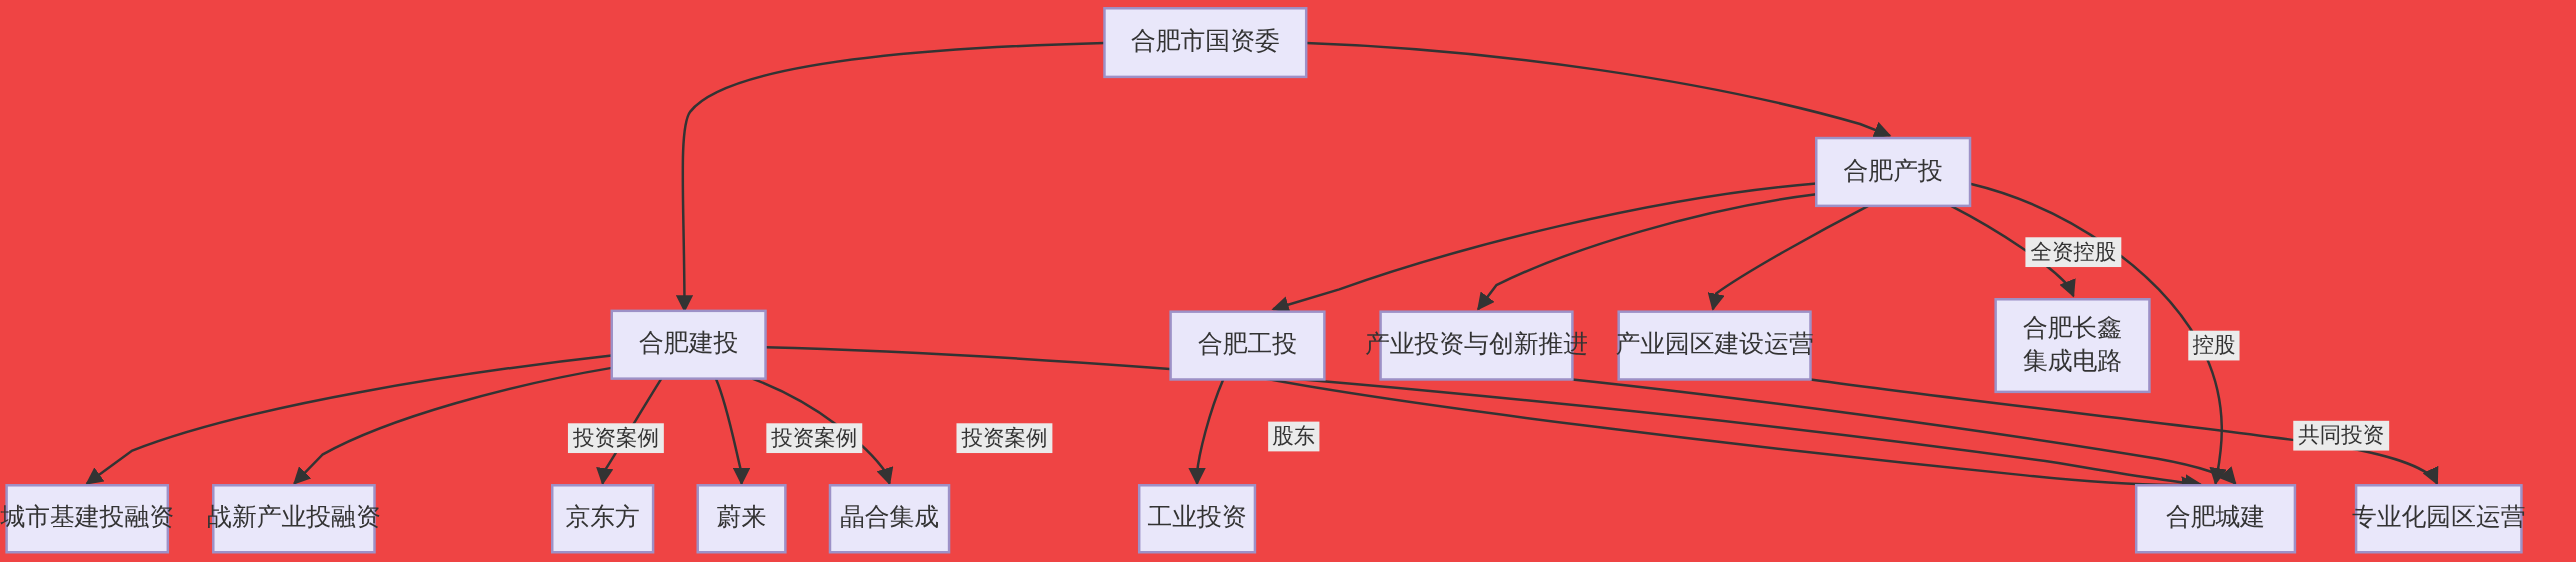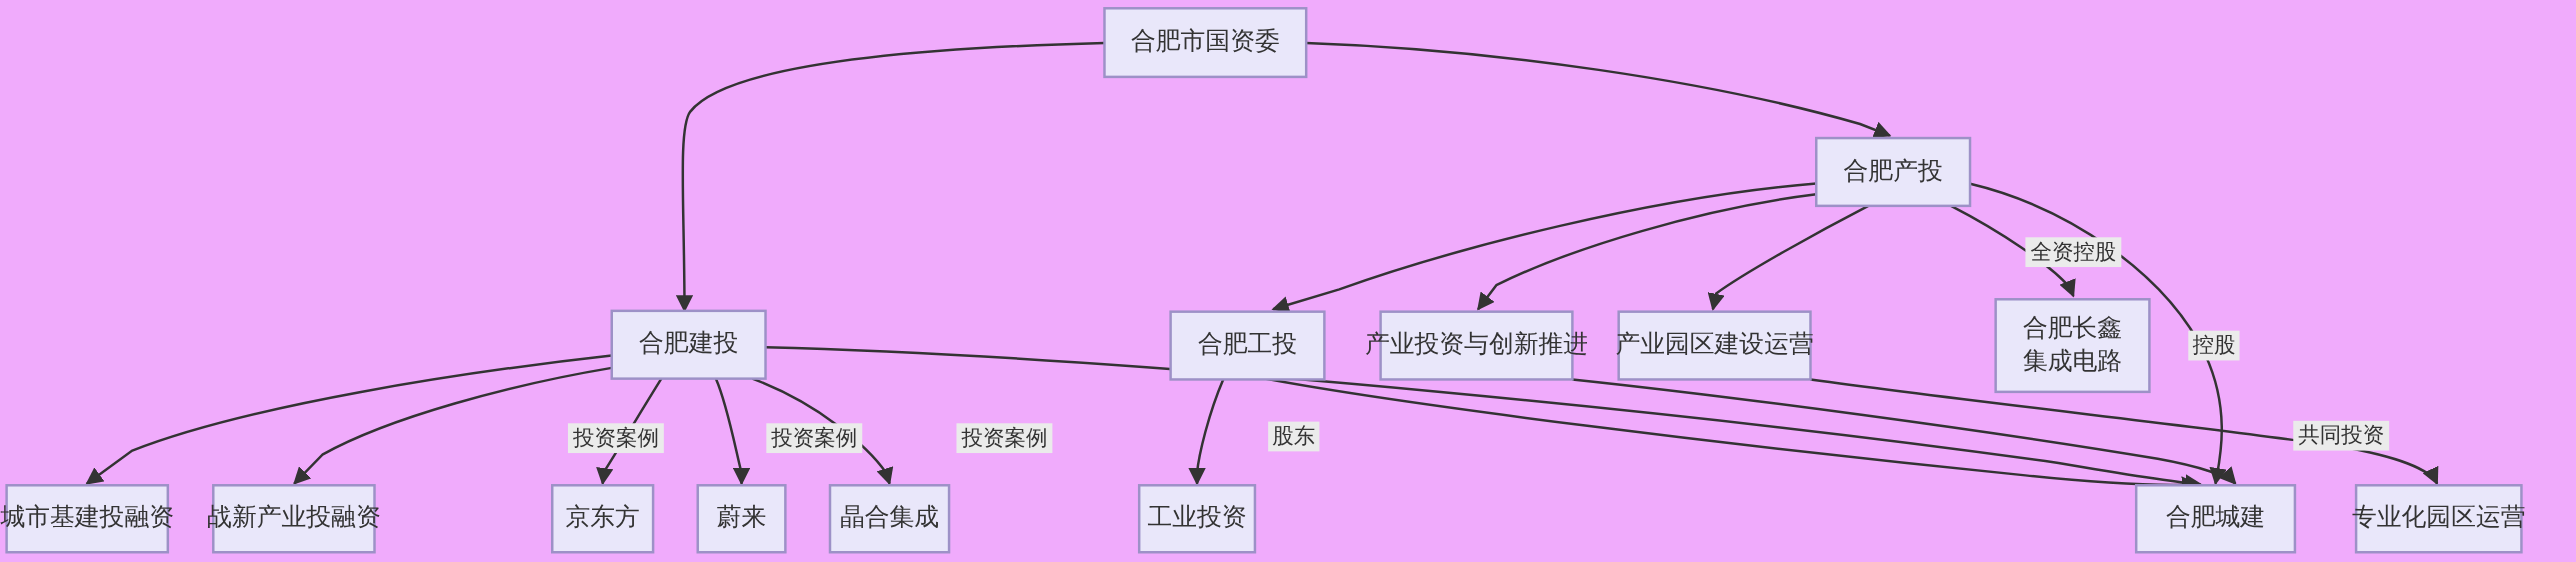--- a/index.html
+++ b/index.html
@@ -7,21 +7,21 @@
     padding: 0;
     background: #ffffff;
   }
   body {
     font-family: "Liberation Sans", "DejaVu Sans", sans-serif;
   }
   #diagram-root {
     position: relative;
     width: 2576px;
     height: 563px;
-    background: #f0abfc;
+    background: #ef4444;
     overflow: hidden;
   }
   svg.flow {
     position: absolute;
     left: 0;
     top: 0;
     width: 2576px;
     height: 563px;
   }
   .edge-path {

